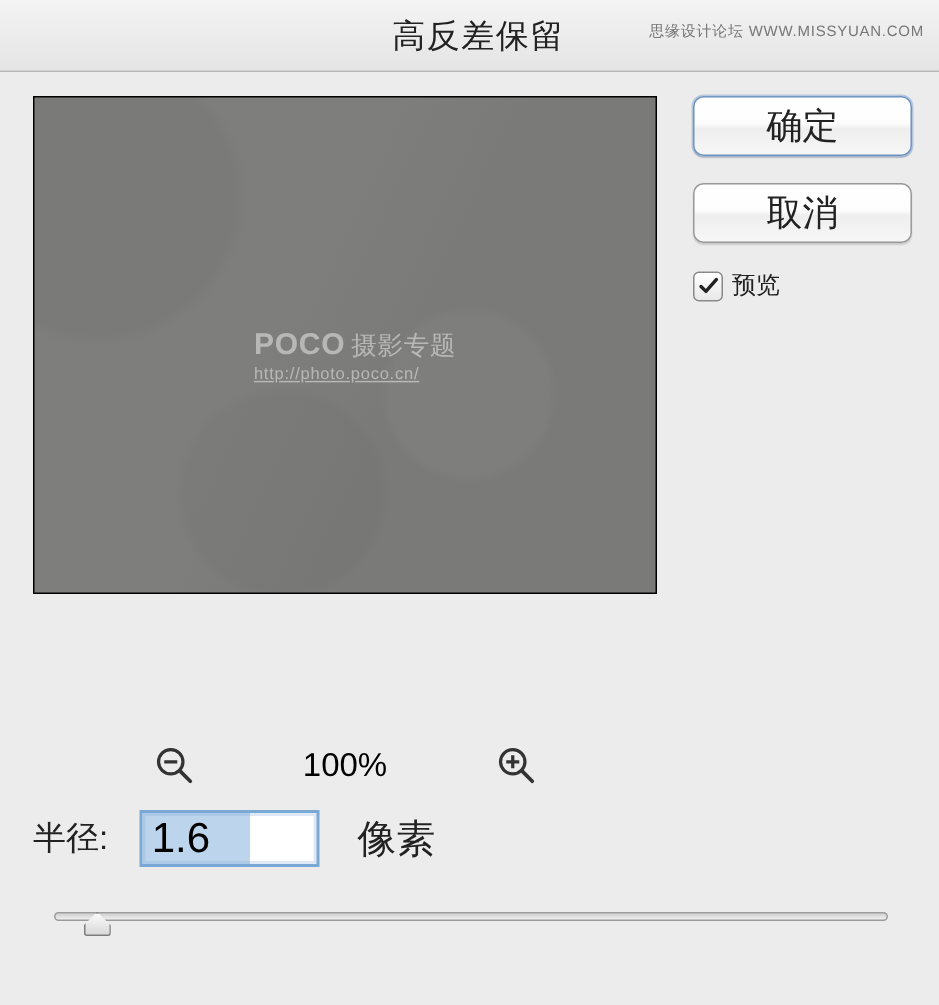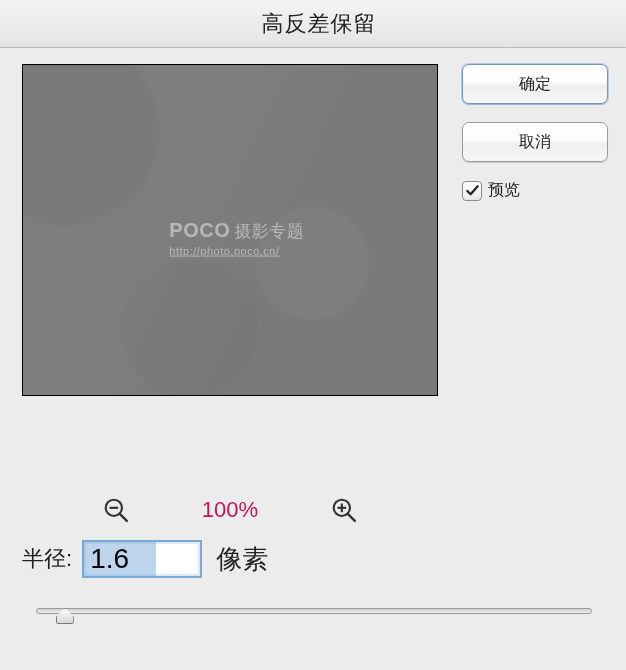--- a/index.html
+++ b/index.html
@@ -73,29 +73,29 @@
     justify-content:center;
     gap:60px;
   }
   .zoom-btn {
     width:28px; height:28px;
     display:flex; align-items:center; justify-content:center;
     cursor:pointer;
   }
   .zoom-btn svg { width:26px; height:26px; }
   .zoom-level {
-    font-size:22px; color:#be185d;
+    font-size:22px; color:#000000;
     min-width:80px; text-align:center;
   }
   .radius-row {
     position:absolute;
     left:22px; top:492px;
     display:flex;
     align-items:center;
-    gap:10px;
+    gap:21px;
   }
   .radius-label {
     font-size:22px; color:#222;
   }
   .radius-input {
     width:120px; height:38px;
     border:2px solid #7ba9d6;
     background:#fff;
     box-shadow:inset 0 0 0 2px rgba(123,169,214,0.25);
     font-size:28px;
@@ -139,21 +139,21 @@
     left:462px; top:16px;
     width:146px;
   }
   .aqua-btn {
     width:146px; height:40px;
     margin-bottom:18px;
     border:1px solid #9a9a9a;
     border-radius:7px;
     background:linear-gradient(#ffffff 0%,#fdfdfd 45%,#eeeeee 55%,#f7f7f7 100%);
     box-shadow:0 1px 1px rgba(0,0,0,0.15);
-    font-size:16px;
+    font-size:24px;
     color:#222;
     display:flex; align-items:center; justify-content:center;
     cursor:pointer;
     user-select:none;
   }
   .aqua-btn.default {
     border-color:#6f94c6;
     box-shadow:0 0 0 1px rgba(111,148,198,0.4),0 1px 1px rgba(0,0,0,0.15);
   }
   .checkbox-row {
@@ -170,20 +170,21 @@
     display:flex; align-items:center; justify-content:center;
     cursor:pointer;
   }
   .checkbox-box svg { width:15px; height:15px; }
 </style>
 </head>
 <body>
 
 <div class="titlebar">
   <div class="titlebar-title">高反差保留</div>
+  <div class="watermark-top">思缘设计论坛  WWW.MISSYUAN.COM</div>
 </div>
 
 <div class="content">
 
   <div class="preview-box">
     <div class="preview-texture"></div>
     <div class="preview-watermark">
       <div class="wm1">
         <span>POCO</span><span class="light">摄影专题</span>
       </div>

